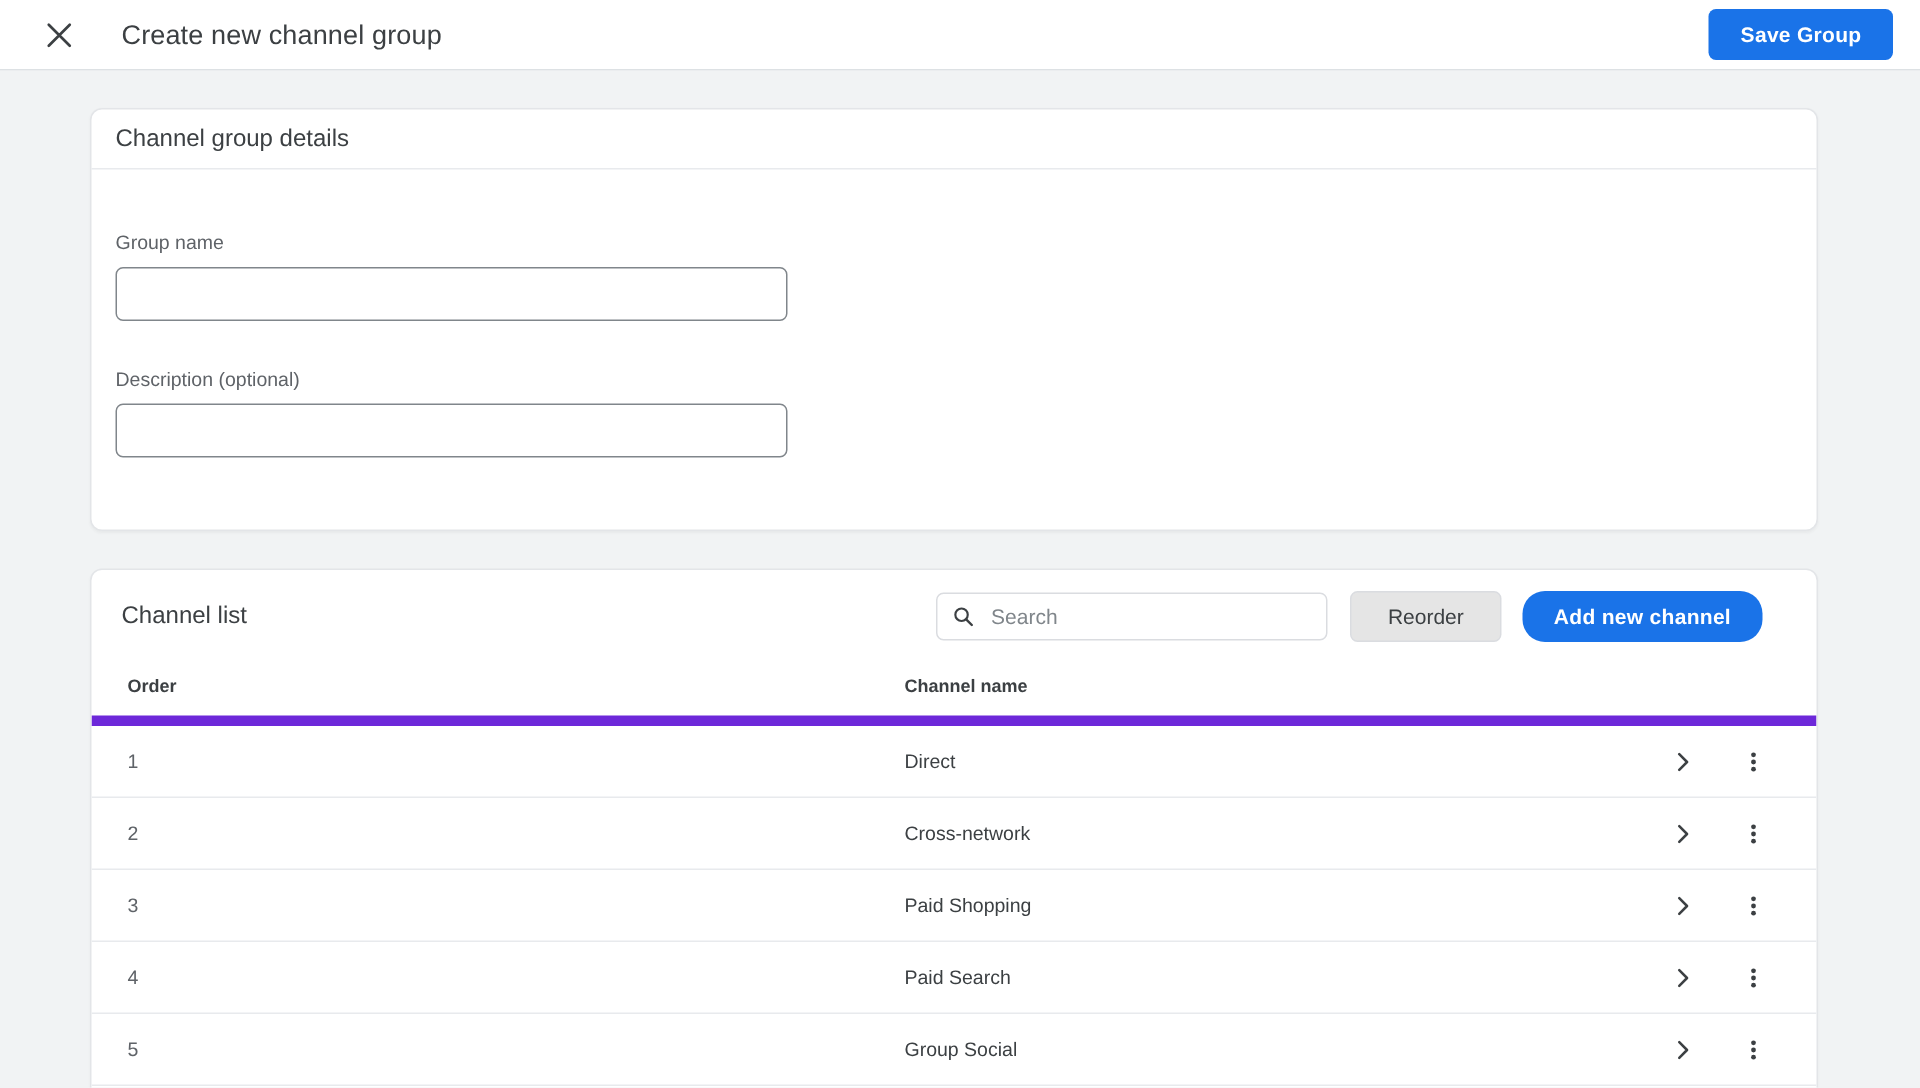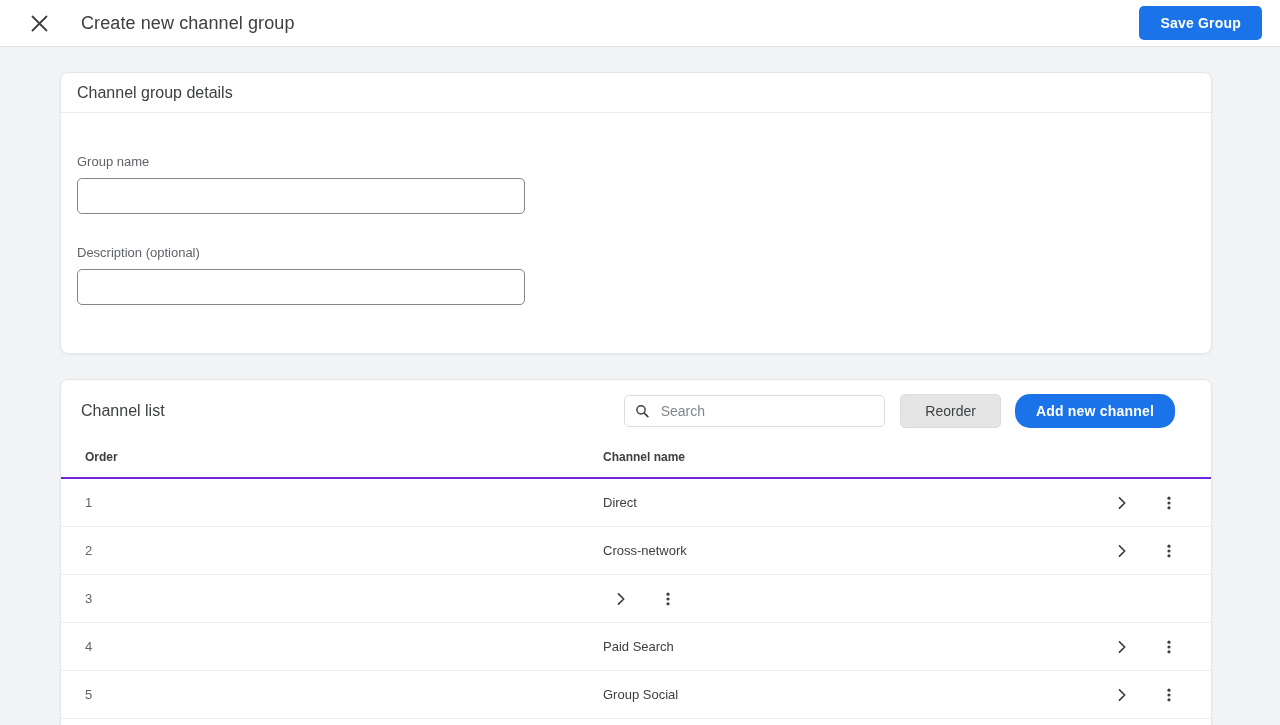--- a/index.html
+++ b/index.html
@@ -90,21 +90,21 @@
     margin-left: 14px; height: 34px; padding: 0 21px;
     background: #1a73e8; color: #fff; border: none; border-radius: 15px;
     font-family: "Liberation Sans", sans-serif;
     font-size: 14px; font-weight: bold; letter-spacing: .2px; cursor: pointer;
   }
 
   .table-head {
     display: flex; align-items: center;
     padding: 10px 24px 13px 24px;
     font-size: 12px; font-weight: bold; color: #3c4043;
-    border-bottom: 2px solid #6d28d9;
+    border-bottom: 7px solid #6d28d9;
   }
   .col-order { width: 518px; }
   .col-name  { flex: 1; }
 
   .row {
     display: flex; align-items: center;
     height: 48px; padding: 0 24px;
     border-bottom: 1px solid #e8eaed;
     font-size: 13px; color: #5f6368;
   }
@@ -194,20 +194,21 @@
         <svg width="16" height="16" viewBox="0 0 16 16">
           <circle cx="8" cy="3.2" r="1.6" fill="#3c4043"></circle>
             <circle cx="8" cy="8" r="1.6" fill="#3c4043"></circle>
             <circle cx="8" cy="12.8" r="1.6" fill="#3c4043"></circle>
         </svg>
       </button>
     </div>
 
     <div class="row">
       <div class="col-order">3</div>
+      <div class="col-name">Paid Shopping</div>
       <button class="icon-btn">
         <svg width="16" height="16" viewBox="0 0 16 16">
           <path d="M5.5 2.8 L10.7 8 L5.5 13.2" stroke="#3c4043" stroke-width="1.7" fill="none" stroke-linecap="round" stroke-linejoin="round"></path>
         </svg>
       </button>
       <button class="icon-btn">
         <svg width="16" height="16" viewBox="0 0 16 16">
           <circle cx="8" cy="3.2" r="1.6" fill="#3c4043"></circle>
             <circle cx="8" cy="8" r="1.6" fill="#3c4043"></circle>
             <circle cx="8" cy="12.8" r="1.6" fill="#3c4043"></circle>

